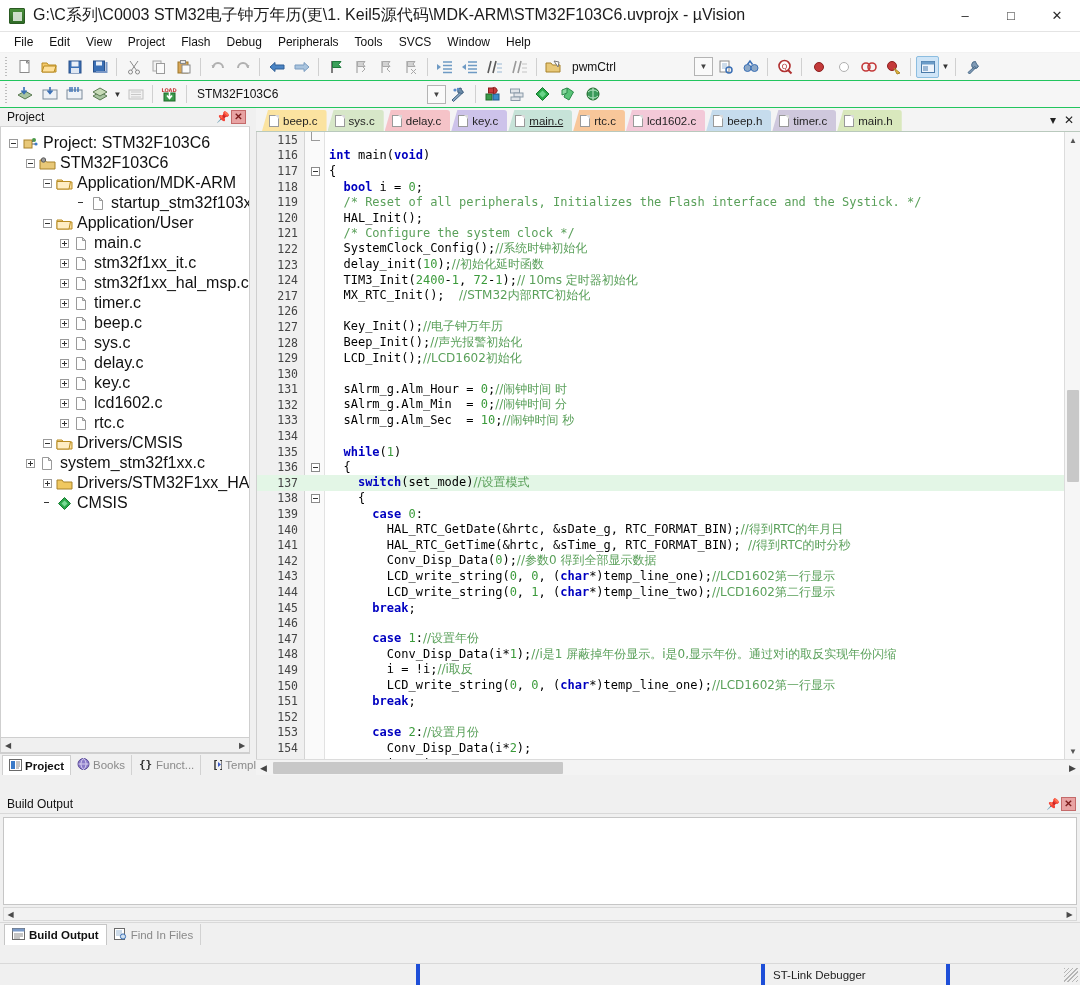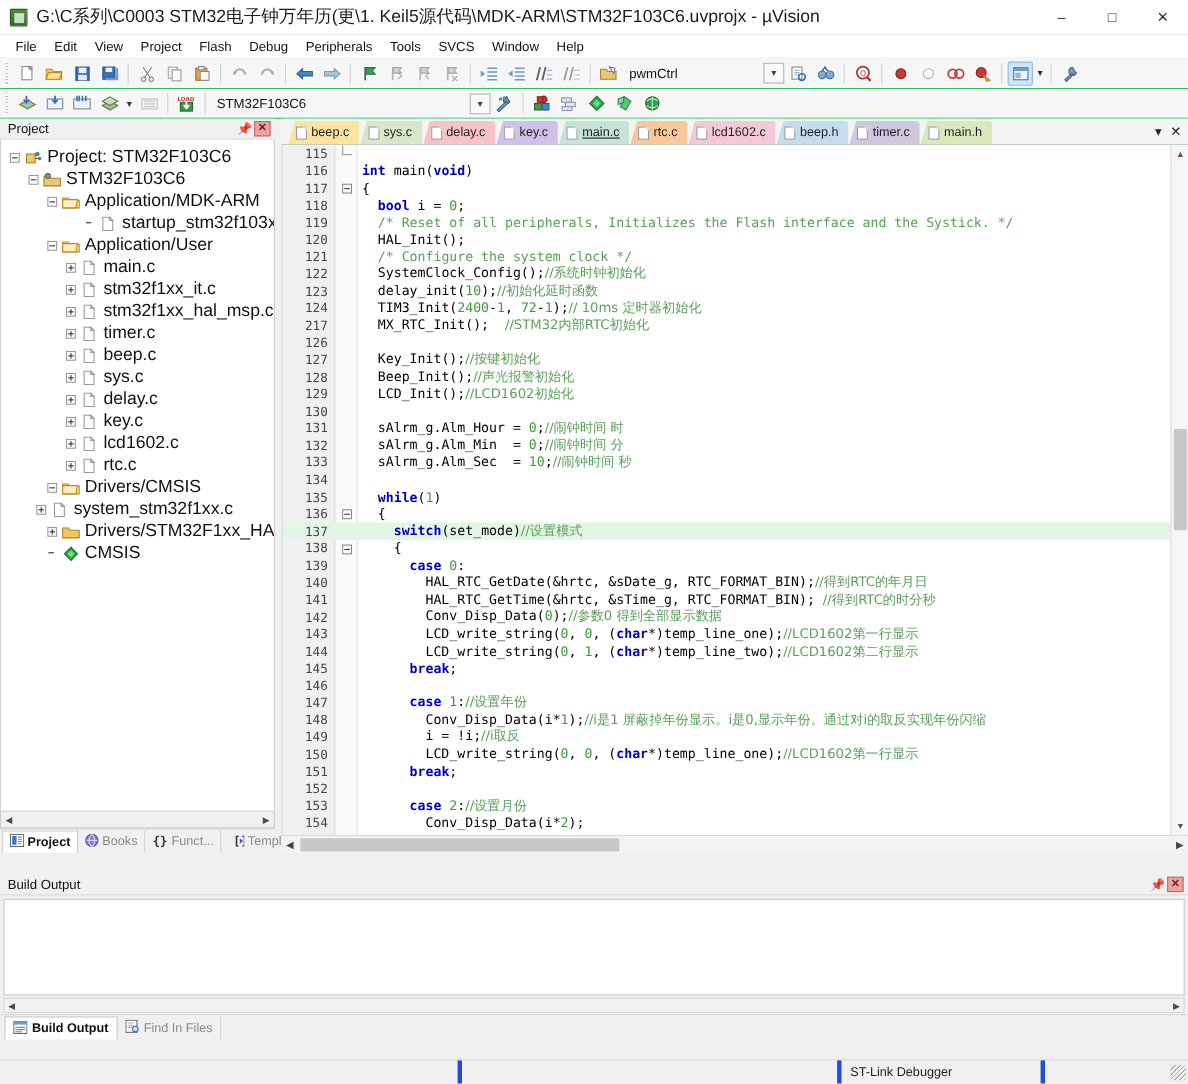--- a/index.html
+++ b/index.html
@@ -745,21 +745,21 @@
             <span>rtc.c</span>
           </div>
           <div class="trow" style="padding-left: 42px;">
             <div class="expander "></div>
             <span class="ico"><svg width="17" height="15">
                 <path d="M1 4h5l1.5 2H16v7H1z" fill="#fbe0a0" stroke="#b98c22"></path>
                 <path d="M1 5.5h13.5L13 13H1z" fill="#ffeec4" stroke="#b98c22"></path>
               </svg></span>
             <span>Drivers/CMSIS</span>
           </div>
-          <div class="trow" style="padding-left: 32px;">
+          <div class="trow" style="padding-left: 25px;">
             <div class="expander plus"></div>
             <span class="ico"><svg width="17" height="15">
                 <path d="M3.5 1.5h6l3 3v9h-9z" fill="#ffffff" stroke="#9a9a9a"></path>
                 <path d="M9.5 1.5v3h3z" fill="#e2e2e2" stroke="#9a9a9a"></path>
               </svg></span>
             <span>system_stm32f1xx.c</span>
           </div>
           <div class="trow" style="padding-left: 42px;">
             <div class="expander plus"></div>
             <span class="ico"><svg width="17" height="15">
@@ -874,21 +874,21 @@
           <div class="cline"><span class="ln">117</span><span class="fold"><span class="foldbox"></span></span><span class="code"><span class="">{</span></span></div>
           <div class="cline"><span class="ln">118</span><span class="fold"></span><span class="code">&nbsp;&nbsp;<span class="kw">bool</span><span class="">&nbsp;i&nbsp;=&nbsp;</span><span class="num">0</span><span class="">;</span></span></div>
           <div class="cline"><span class="ln">119</span><span class="fold"></span><span class="code">&nbsp;&nbsp;<span class="cmt">/*&nbsp;Reset&nbsp;of&nbsp;all&nbsp;peripherals,&nbsp;Initializes&nbsp;the&nbsp;Flash&nbsp;interface&nbsp;and&nbsp;the&nbsp;Systick.&nbsp;*/</span></span></div>
           <div class="cline"><span class="ln">120</span><span class="fold"></span><span class="code">&nbsp;&nbsp;<span class="">HAL_Init();</span></span></div>
           <div class="cline"><span class="ln">121</span><span class="fold"></span><span class="code">&nbsp;&nbsp;<span class="cmt">/*&nbsp;Configure&nbsp;the&nbsp;system&nbsp;clock&nbsp;*/</span></span></div>
           <div class="cline"><span class="ln">122</span><span class="fold"></span><span class="code">&nbsp;&nbsp;<span class="">SystemClock_Config();</span><span class="cmt cjk">//系统时钟初始化</span></span></div>
           <div class="cline"><span class="ln">123</span><span class="fold"></span><span class="code">&nbsp;&nbsp;<span class="">delay_init(</span><span class="num">10</span><span class="">);</span><span class="cmt cjk">//初始化延时函数</span></span></div>
           <div class="cline"><span class="ln">124</span><span class="fold"></span><span class="code">&nbsp;&nbsp;<span class="">TIM3_Init(</span><span class="num">2400</span><span class="">-</span><span class="num">1</span><span class="">,&nbsp;</span><span class="num">72</span><span class="">-</span><span class="num">1</span><span class="">);</span><span class="cmt cjk">//&nbsp;10ms&nbsp;定时器初始化</span></span></div>
           <div class="cline"><span class="ln">217</span><span class="fold"></span><span class="code">&nbsp;&nbsp;<span class="">MX_RTC_Init();&nbsp;&nbsp;</span><span class="cmt cjk">//STM32内部RTC初始化</span></span></div>
           <div class="cline"><span class="ln">126</span><span class="fold"></span><span class="code"></span></div>
-          <div class="cline"><span class="ln">127</span><span class="fold"></span><span class="code">&nbsp;&nbsp;<span class="">Key_Init();</span><span class="cmt cjk">//按键初始化</span></span></div>
+          <div class="cline"><span class="ln">127</span><span class="fold"></span><span class="code">&nbsp;&nbsp;<span class="">Key_Init();</span><span class="cmt cjk">//电子钟万年历</span></span></div>
           <div class="cline"><span class="ln">128</span><span class="fold"></span><span class="code">&nbsp;&nbsp;<span class="">Beep_Init();</span><span class="cmt cjk">//声光报警初始化</span></span></div>
           <div class="cline"><span class="ln">129</span><span class="fold"></span><span class="code">&nbsp;&nbsp;<span class="">LCD_Init();</span><span class="cmt cjk">//LCD1602初始化</span></span></div>
           <div class="cline"><span class="ln">130</span><span class="fold"></span><span class="code"></span></div>
           <div class="cline"><span class="ln">131</span><span class="fold"></span><span class="code">&nbsp;&nbsp;<span class="">sAlrm_g.Alm_Hour&nbsp;=&nbsp;</span><span class="num">0</span><span class="">;</span><span class="cmt cjk">//闹钟时间&nbsp;时</span></span></div>
           <div class="cline"><span class="ln">132</span><span class="fold"></span><span class="code">&nbsp;&nbsp;<span class="">sAlrm_g.Alm_Min&nbsp;&nbsp;=&nbsp;</span><span class="num">0</span><span class="">;</span><span class="cmt cjk">//闹钟时间&nbsp;分</span></span></div>
           <div class="cline"><span class="ln">133</span><span class="fold"></span><span class="code">&nbsp;&nbsp;<span class="">sAlrm_g.Alm_Sec&nbsp;&nbsp;=&nbsp;</span><span class="num">10</span><span class="">;</span><span class="cmt cjk">//闹钟时间&nbsp;秒</span></span></div>
           <div class="cline"><span class="ln">134</span><span class="fold"></span><span class="code"></span></div>
           <div class="cline"><span class="ln">135</span><span class="fold"></span><span class="code">&nbsp;&nbsp;<span class="kw">while</span><span class="">(</span><span class="num">1</span><span class="">)</span></span></div>
           <div class="cline"><span class="ln">136</span><span class="fold"><span class="foldbox"></span></span><span class="code">&nbsp;&nbsp;<span class="">{</span></span></div>
           <div class="cline hl"><span class="ln">137</span><span class="fold"></span><span class="code">&nbsp;&nbsp;&nbsp;&nbsp;<span class="kw">switch</span><span class="">(set_mode)</span><span class="cmt cjk">//设置模式</span></span></div>

